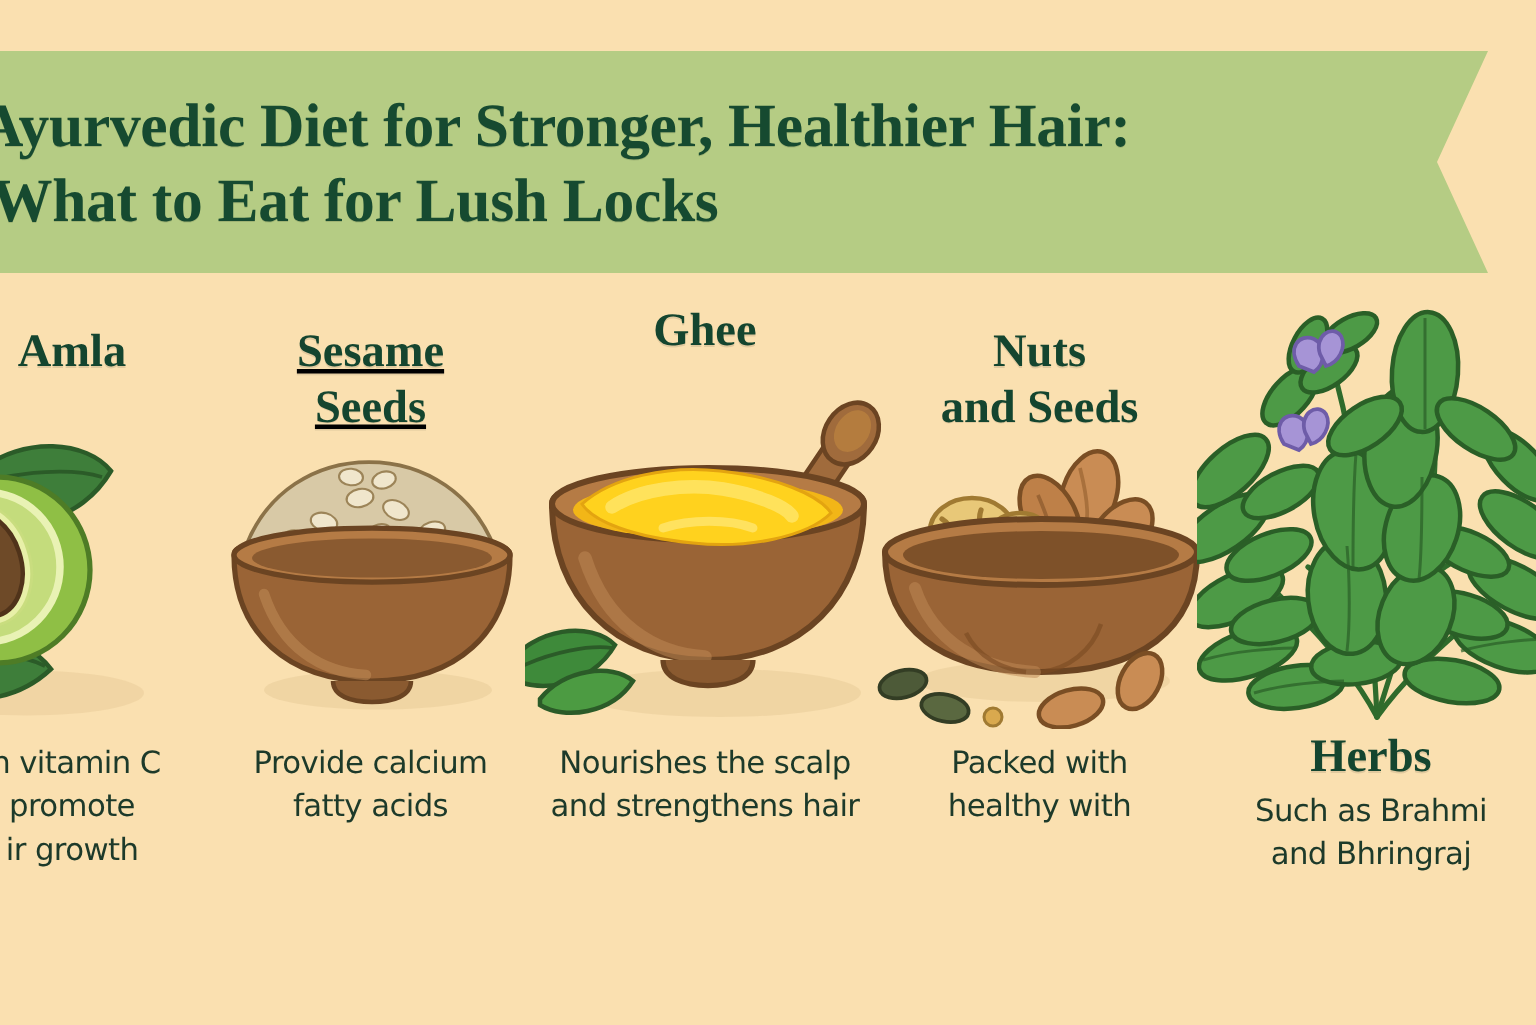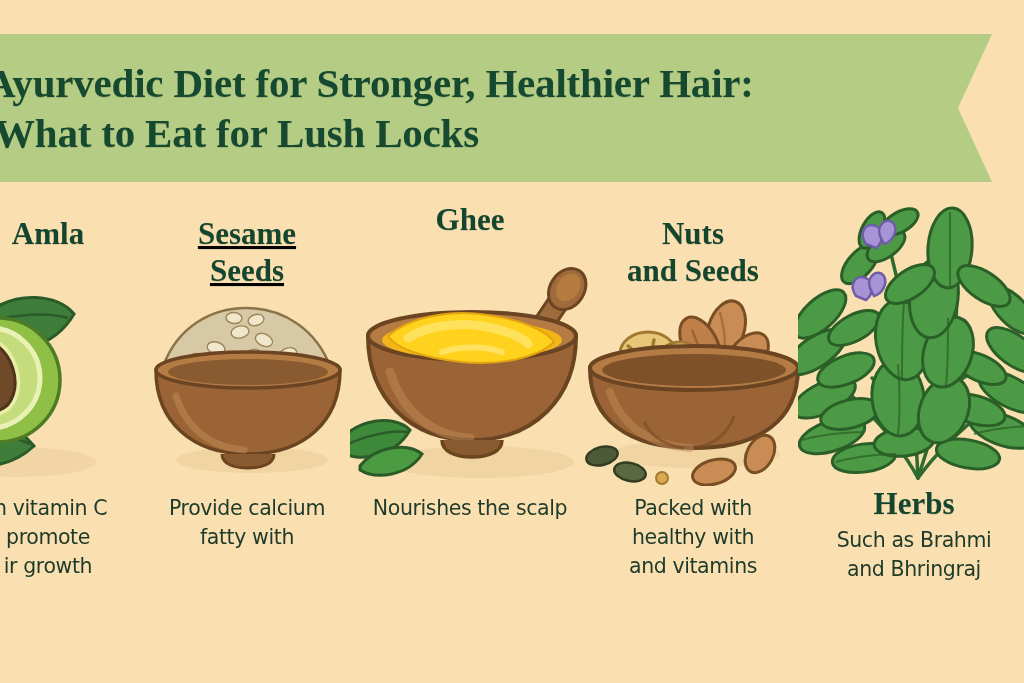--- a/index.html
+++ b/index.html
@@ -189,21 +189,21 @@
         <path d="M8 78 C8 72 16 68 100 68 C184 68 192 72 192 78 C192 130 156 162 100 162 C44 162 8 130 8 78 Z" fill="#9A6436" stroke="#6B4422" stroke-width="3.5"></path>
         <ellipse cx="100" cy="78" rx="92" ry="18" fill="#B57B45" stroke="#6B4422" stroke-width="3.5"></ellipse>
         <ellipse cx="100" cy="80" rx="80" ry="13" fill="#8A5A30"></ellipse>
         <path d="M28 104 C40 140 66 156 96 158" stroke="#C08A55" stroke-width="7" fill="none" opacity="0.55" stroke-linecap="round"></path>
         <path d="M74 162 C74 172 86 176 100 176 C114 176 126 172 126 162" fill="#8A5A30" stroke="#6B4422" stroke-width="3"></path>
       </svg>
     </div>
 
     <div class="cap-slot">
       <div class="col-cap">Provide calcium</div>
-      <div class="col-cap">fatty with</div>
+      <div class="col-cap">fatty acids</div>
     </div>
   </div>
 
   <div class="col" id="col-ghee">
     <div class="head-slot">
       <div class="col-head">Ghee</div>
     </div>
 
     <div class="art" id="art-ghee">
       <svg viewBox="0 0 245 240" width="245" height="240">
@@ -228,20 +228,21 @@
         <path d="M92 196 C92 208 106 213 122 213 C138 213 152 208 152 196" fill="#8A5A30" stroke="#6B4422" stroke-width="3.5"></path>
 
         <path d="M-12 200 C6 174 44 170 60 186 C44 214 6 220 -12 206 Z" fill="#3E8A3A" stroke="#2B5B28" stroke-width="3"></path>
         <path d="M-6 202 C18 190 44 186 58 188" stroke="#2B5B28" stroke-width="2.5" fill="none"></path>
         <path d="M10 222 C26 202 58 198 72 210 C58 232 26 236 10 226 Z" fill="#4C9B42" stroke="#2B5B28" stroke-width="3"></path>
       </svg>
     </div>
 
     <div class="cap-slot">
       <div class="col-cap">Nourishes the scalp</div>
+      <div class="col-cap">and strengthens hair</div>
     </div>
   </div>
 
   <div class="col" id="col-nuts">
     <div class="head-slot">
       <div class="col-head">Nuts</div>
       <div class="col-head">and Seeds</div>
     </div>
 
     <div class="art" id="art-nuts">
@@ -278,21 +279,20 @@
         <ellipse cx="46" cy="176" rx="16" ry="9" fill="#5A6840" stroke="#333D24" stroke-width="2.5" transform="rotate(12 46 176)"></ellipse>
         <circle cx="78" cy="182" r="6" fill="#D9A94E" stroke="#A07A32" stroke-width="2"></circle>
         <ellipse cx="130" cy="176" rx="22" ry="12" fill="#C98C54" stroke="#7A4E24" stroke-width="3" transform="rotate(-16 130 176)"></ellipse>
         <ellipse cx="176" cy="158" rx="13" ry="20" fill="#C98C54" stroke="#7A4E24" stroke-width="3" transform="rotate(28 176 158)"></ellipse>
       </svg>
     </div>
 
     <div class="cap-slot">
       <div class="col-cap">Packed with</div>
       <div class="col-cap">healthy with</div>
-      <div class="col-cap">and vitamins</div>
     </div>
   </div>
 
   <div class="col" id="col-herbs">
 
     <div class="art" id="art-herbs">
       <svg viewBox="0 0 236 290" width="236" height="290">
         <g stroke="#2F6B2C" stroke-width="3.5" fill="none" stroke-linecap="round">
           <path d="M120 286 C118 244 114 198 110 158 C106 120 100 88 92 58"></path>
           <path d="M120 286 C132 248 144 212 152 176 C158 146 160 112 158 84"></path>

